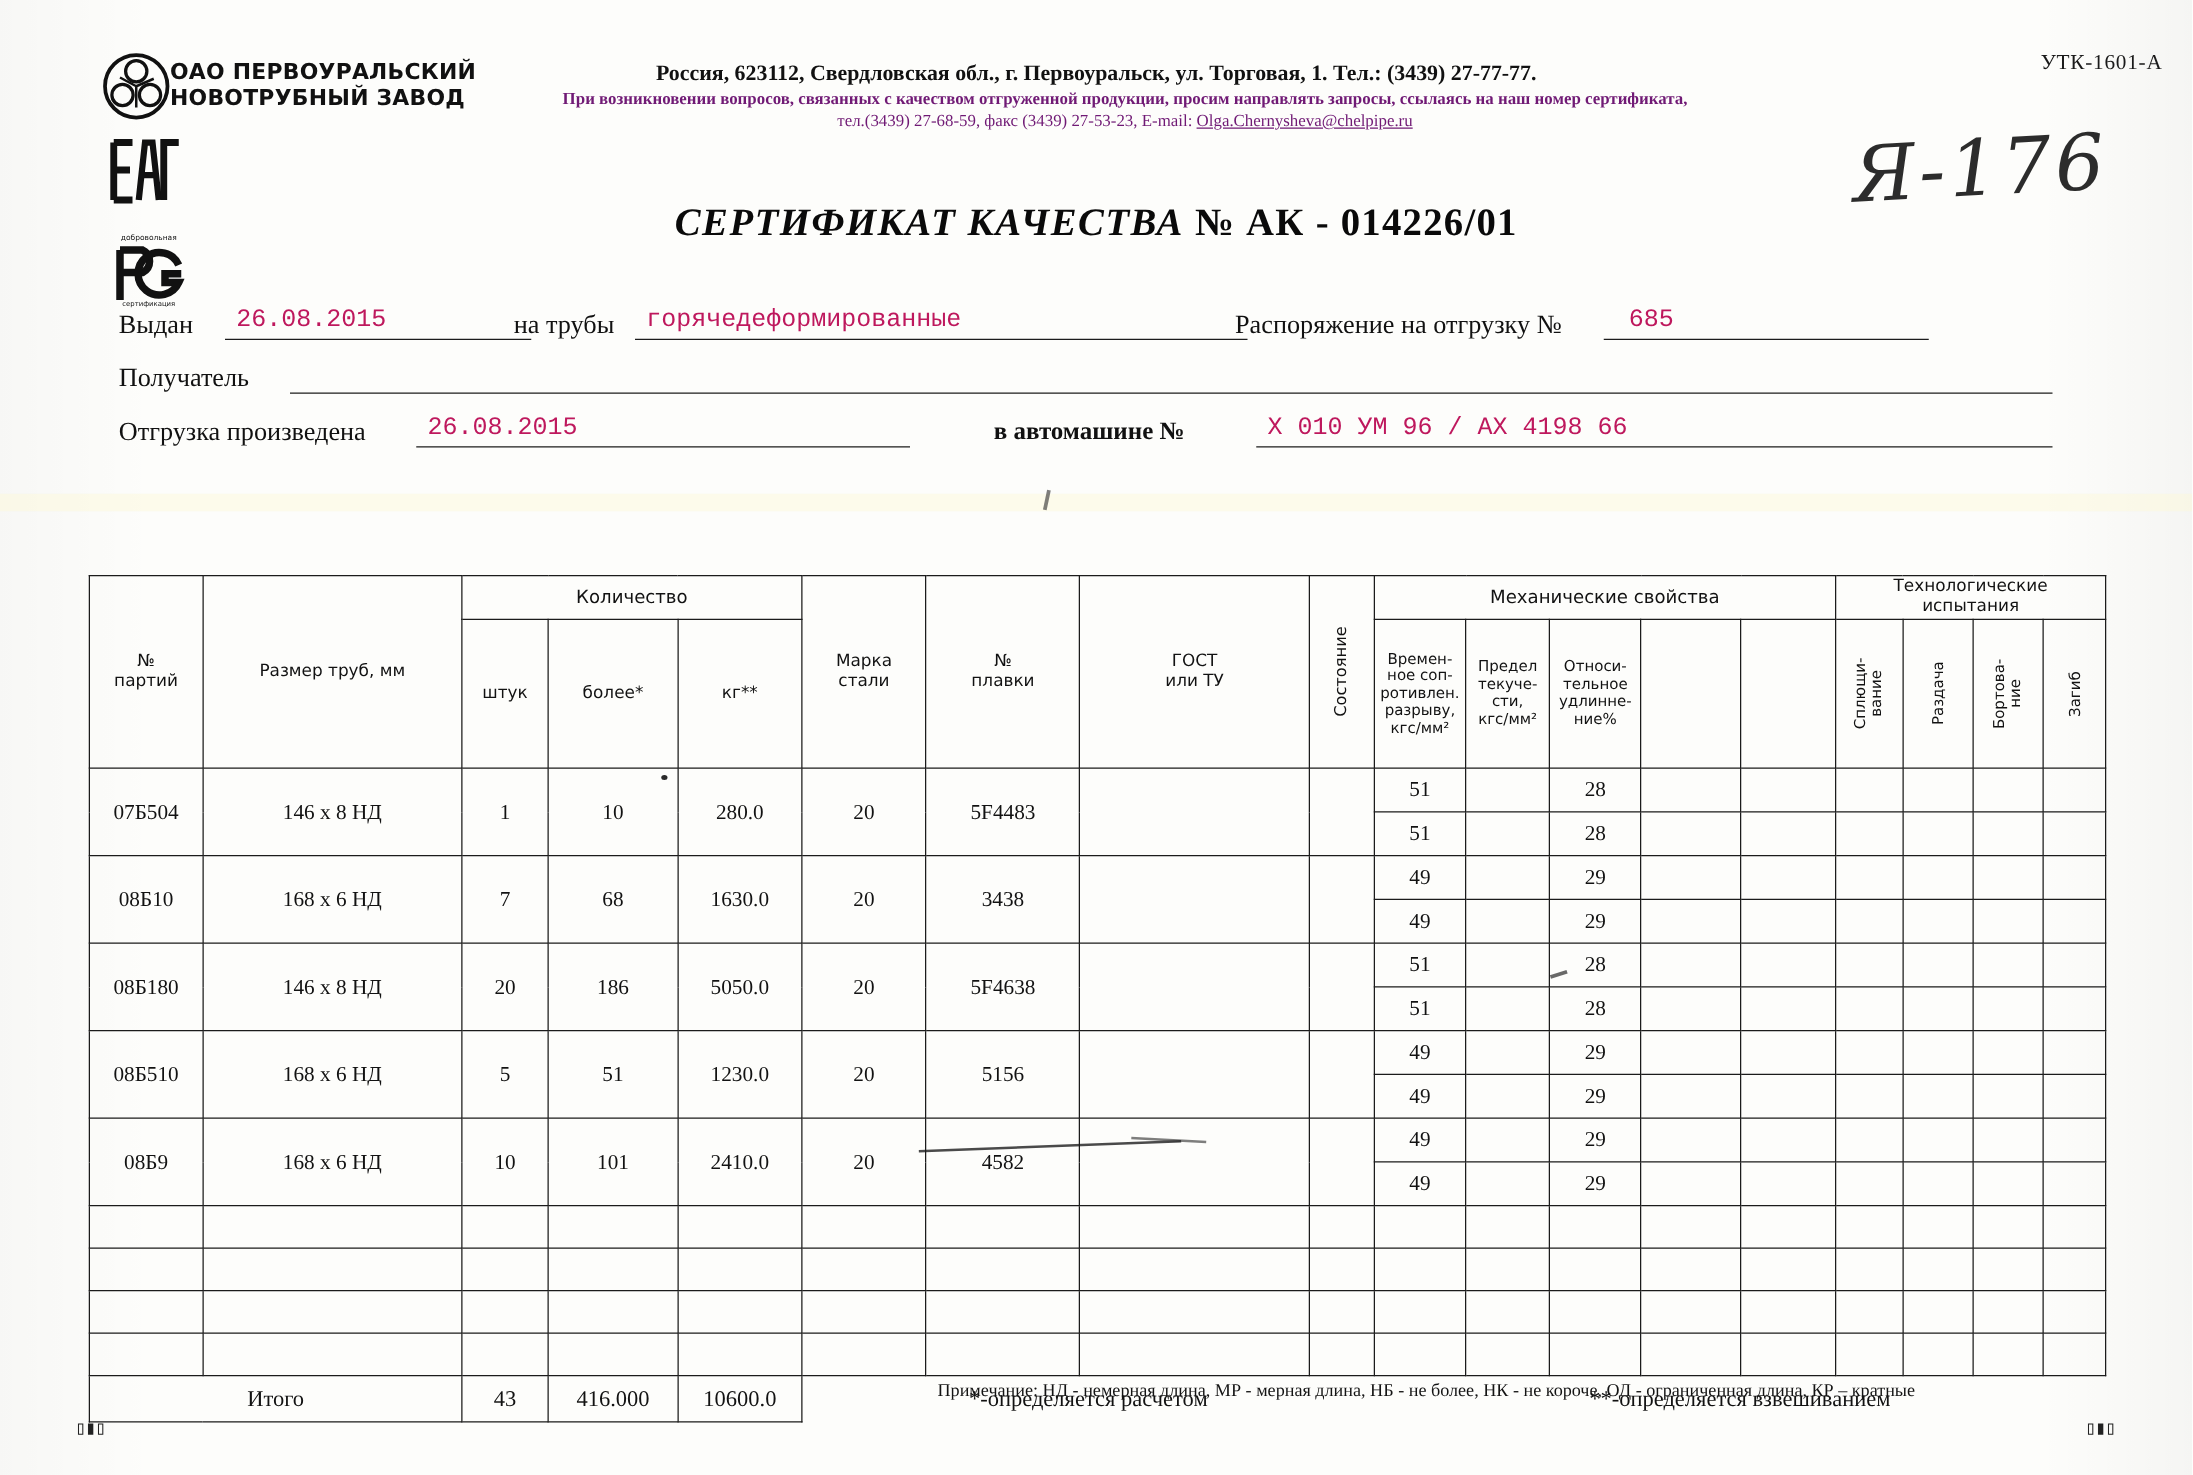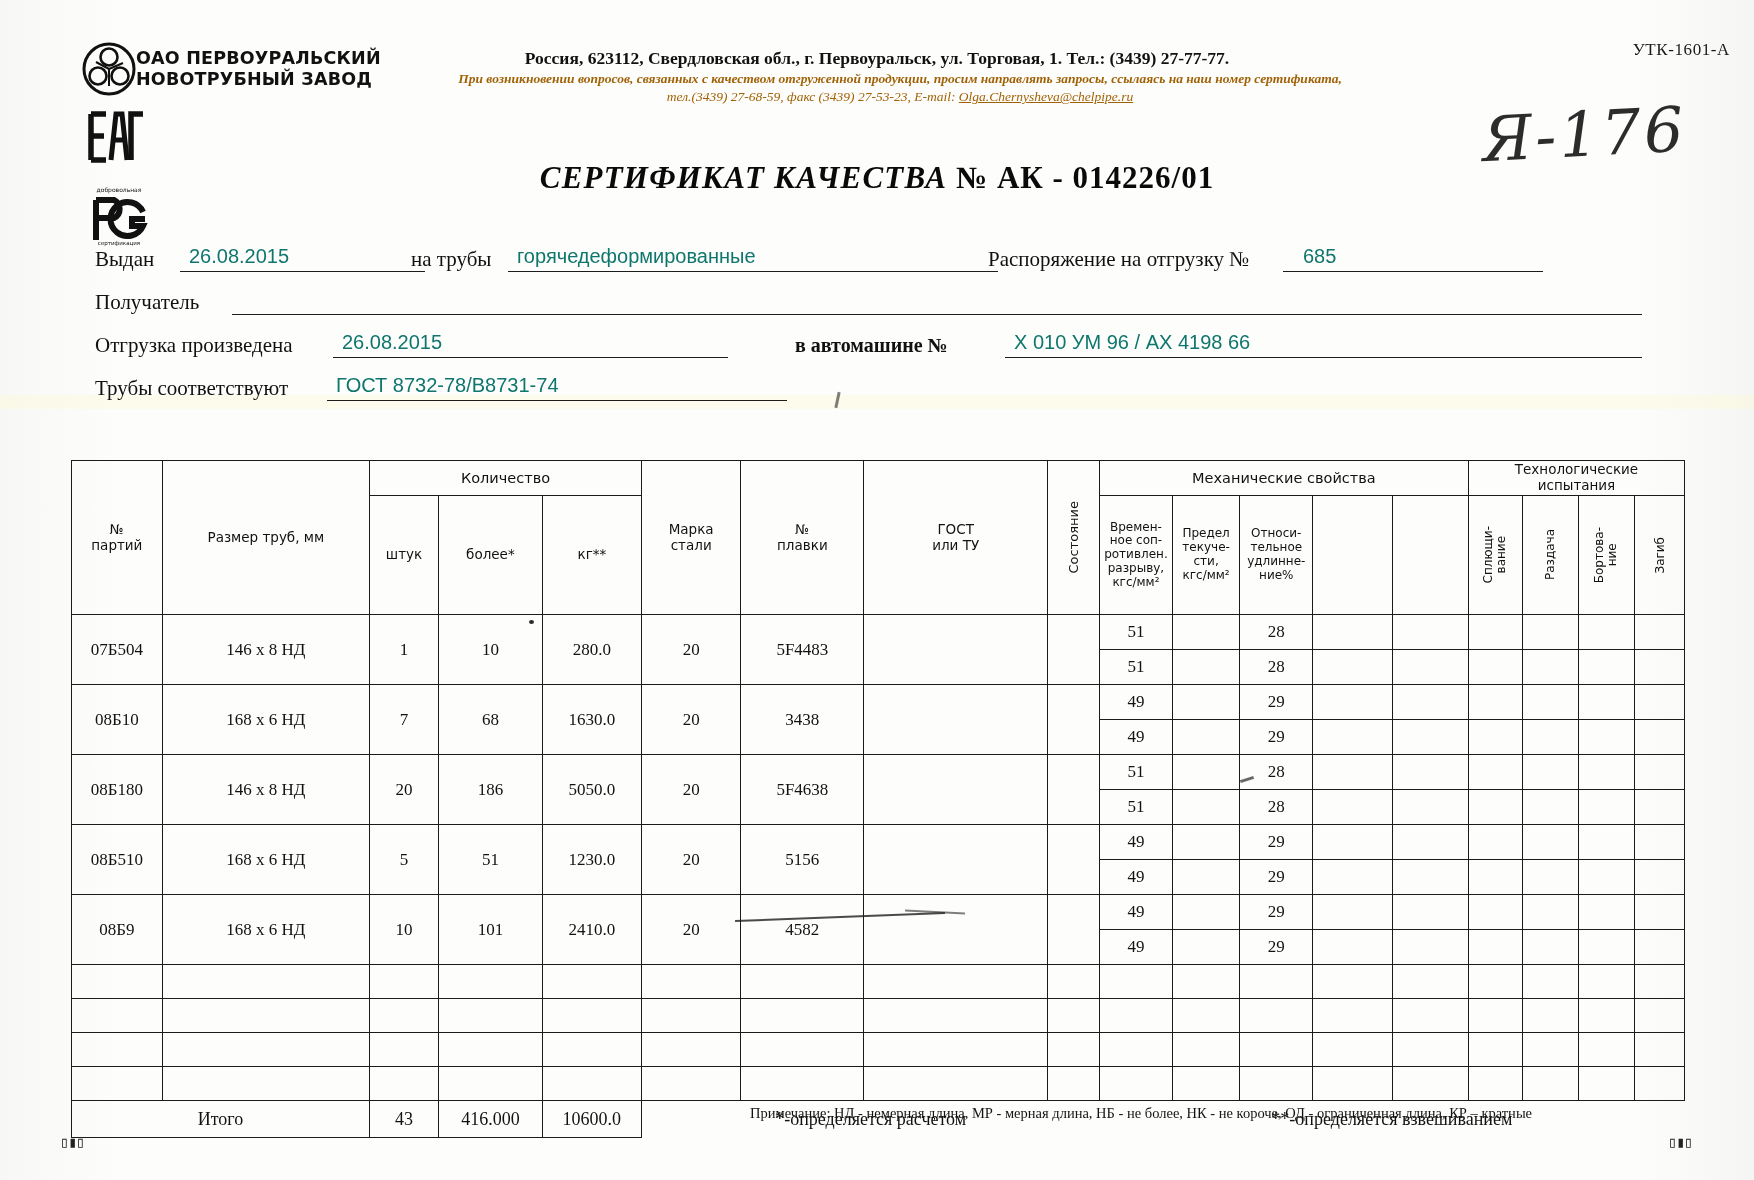--- a/index.html
+++ b/index.html
@@ -52,23 +52,22 @@
     font-weight: 700;
     font-family: "Liberation Serif", serif;
     color: #111;
   }
   .hdr-note {
     position: absolute; left: 290px; width: 1220px; top: 70px;
     text-align: center;
     font-size: 13.5px;
     font-weight: 700;
     font-family: "Liberation Serif", serif;
-    color: #a16207;
+    color: #701a75;
     line-height: 1.35;
-    font-style: italic;
   }
   .hdr-note .mail {
     text-decoration: underline;
     font-weight: 400;
   }
   .hdr-note .line2 { font-weight: 400; }
 
   .form-code {
     position: absolute; right: 24px; top: 40px;
     font-size: 17px;
@@ -111,22 +110,22 @@
     color: #111;
     white-space: nowrap;
     top: 2px;
   }
   .lbl.bold { font-weight: 700; font-size: 20px; }
   .fill {
     position: absolute;
     border-bottom: 1.4px solid #1c1c1c;
     height: 27px;
     font-size: 20px;
-    font-family: Liberation Sans, sans-serif;
-    color: #0f766e;
+    font-family: Liberation Mono, monospace;
+    color: #be185d;
     white-space: nowrap;
     padding-left: 9px;
     box-sizing: border-box;
     top: 0px;
   }
 
   
   .tbl-wrap { position: absolute; left: 71px; top: 460px; width: 1614px; }
   table.maintbl {
     border-collapse: collapse;
@@ -293,24 +292,20 @@
     </div>
 
 
     <div class="frow">
       <span class="lbl" style="left:0px;">Отгрузка произведена</span>
       <span class="fill" style="left:238px; width:395px;">26.08.2015</span>
       <span class="lbl bold" style="left:700px; top:3px;">в автомашине №</span>
       <span class="fill" style="left:910px; width:637px;">X 010 УМ 96 / АХ 4198 66</span>
     </div>
 
-    <div class="frow">
-      <span class="lbl" style="left:0px;">Трубы соответствуют</span>
-      <span class="fill" style="left:232px; width:460px;">ГОСТ 8732-78/В8731-74</span>
-    </div>
 
   </div>
 
   <div class="stray-mark" style="left:836px; top:392px; width:3px; height:16px; transform:rotate(12deg); opacity:.6;"></div>
   <div class="stray-mark" style="left:529px; top:620px; width:5px; height:4px; border-radius:50%;"></div>
   <div class="stray-mark" style="left:1240px; top:778px; width:14px; height:3px; transform:rotate(-18deg); opacity:.7;"></div>
   <div class="stray-mark" style="left:735px; top:916px; width:210px; height:2px; transform:rotate(-2.2deg); opacity:.85;"></div>
   <div class="stray-mark" style="left:905px; top:911px; width:60px; height:2px; transform:rotate(3deg); opacity:.6;"></div>
 
   <div class="tbl-wrap">

